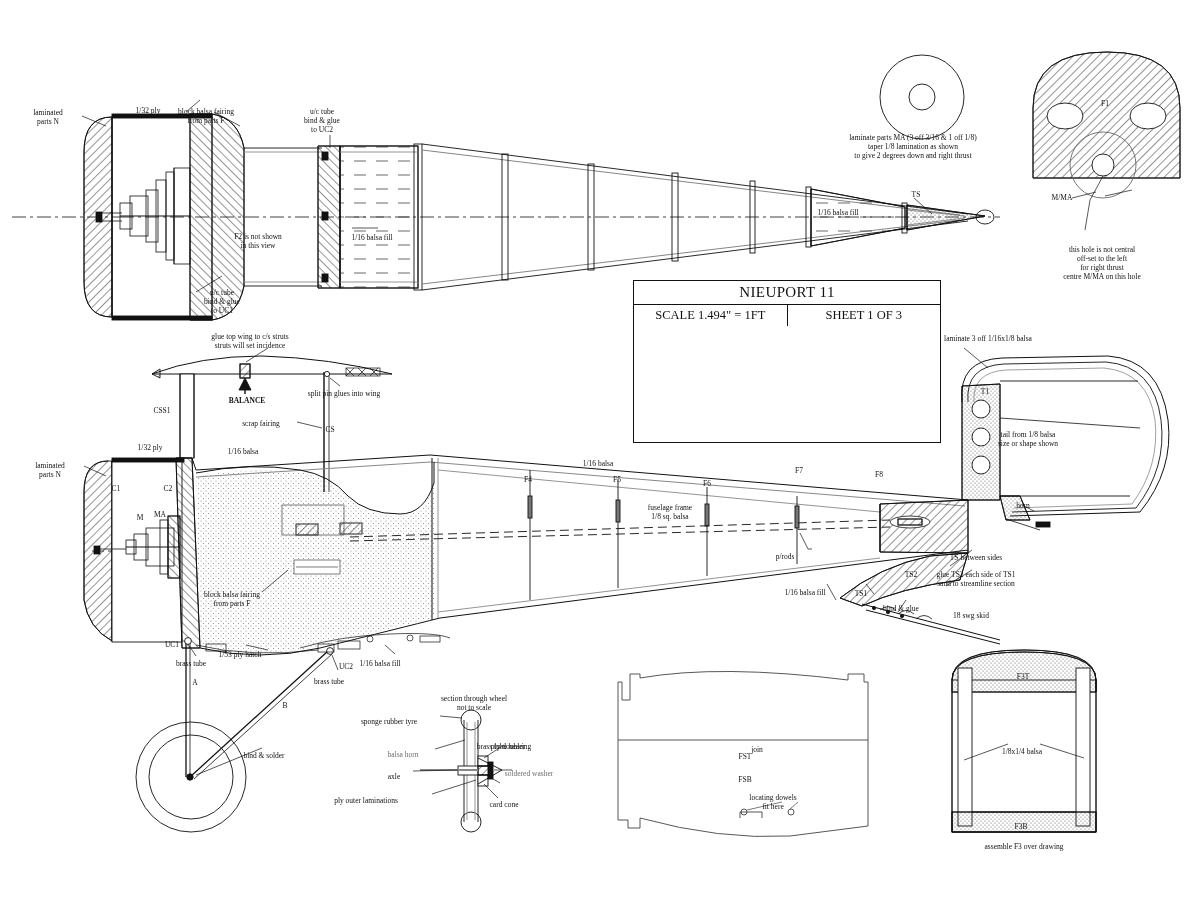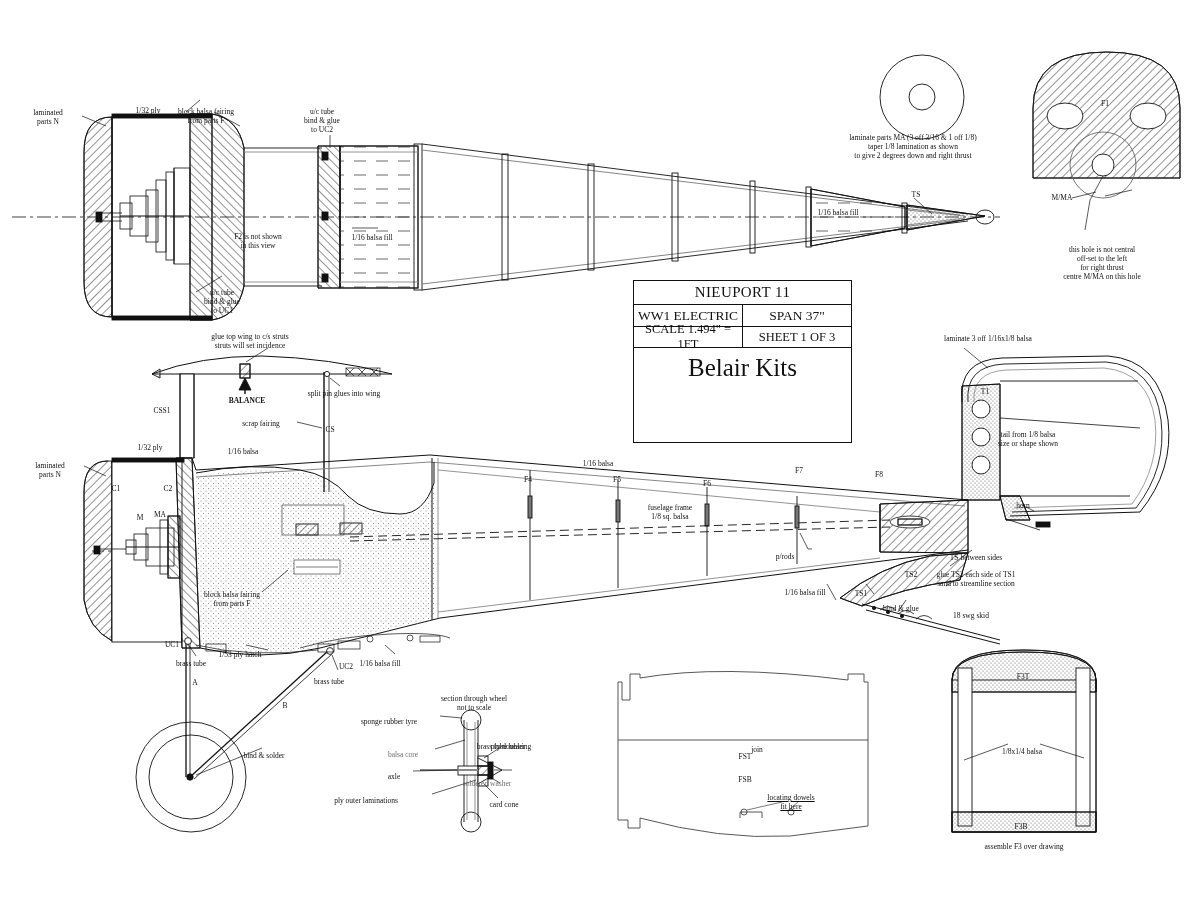--- a/index.html
+++ b/index.html
@@ -4,21 +4,21 @@
 <title>Nieuport 11 Plan</title>
 <style>
   html,body{margin:0;padding:0;background:#ffffff;}
   body{font-family:"Liberation Serif", serif;}
   #sheet{position:relative;width:1200px;height:900px;background:#fff;overflow:hidden;}
   #sheet svg{position:absolute;left:0;top:0;}
   .lbl{position:absolute;color:#111;font-family:"Liberation Serif",serif;font-size:7.5px;line-height:9px;white-space:nowrap;}
   .lbl.c{text-align:center;transform:translateX(-50%);}
   .faint{color:#6e6e6e;}
   
-  #titleblock{position:absolute;left:633px;top:280px;width:219px;height:163px;
+  #titleblock{position:absolute;left:633px;top:280px;width:308px;height:163px;
     border:1.6px solid #111;background:#fff;box-sizing:border-box;}
   #titleblock .row{display:flex;border-bottom:1.2px solid #111;box-sizing:border-box;}
   #titleblock .row:last-child{border-bottom:none;}
   #titleblock .cell{flex:1;text-align:center;color:#111;
      font-family:"Liberation Serif",serif;display:flex;align-items:center;justify-content:center;}
   #titleblock .cell.div{border-right:1.2px solid #111;}
   .tb-r1{height:24px;} .tb-r1 .cell{font-size:15px;letter-spacing:.4px;}
   .tb-r2{height:22px;} .tb-r2 .cell{font-size:13.5px;}
   .tb-r3{height:21px;} .tb-r3 .cell{font-size:12.5px;}
   .tb-r4{height:19px;} .tb-r4 .cell{font-size:10.5px;}
@@ -389,31 +389,24 @@
     <path d="M1084 758 L 1040 744" stroke-width="0.7"></path>
   </g>
 
   </g>
 </svg>
 
 <div id="titleblock">
   <div class="row tb-r1">
         <div class="cell">NIEUPORT 11</div>
       </div>
-  <div class="row tb-r2">
-    <div class="cell div">WW1 ELECTRIC</div>
-    <div class="cell">SPAN 37"</div>
-  </div>
   <div class="row tb-r3">
     <div class="cell div">SCALE 1.494" = 1FT</div>
     <div class="cell">SHEET 1 OF 3</div>
   </div>
-  <div class="row tb-r5">
-        <div class="cell">Belair Kits</div>
-      </div>
 </div>
 
 <div id="labels">
       <div class="lbl c" style="left: 48px; top: 108px;">laminated<br>parts N</div>
       <div class="lbl c" style="left: 148px; top: 106px;">1/32 ply</div>
       <div class="lbl c" style="left: 206px; top: 107px;">block balsa fairing<br>from parts F</div>
       <div class="lbl c" style="left: 322px; top: 107px;">u/c tube<br>bind &amp; glue<br>to UC2</div>
       <div class="lbl c" style="left: 258px; top: 232px;">F2 is not shown<br>in this view</div>
       <div class="lbl c" style="left: 372px; top: 233px;">1/16 balsa fill</div>
       <div class="lbl c" style="left: 222px; top: 288px;">u/c tube<br>bind &amp; glue<br>to UC1</div>
@@ -460,30 +453,30 @@
       <div class="lbl c" style="left: 901px; top: 604px;">bind &amp; glue</div>
       <div class="lbl c" style="left: 971px; top: 611px;">18 swg skid</div>
       <div class="lbl c" style="left: 976px; top: 553px;">TS between sides</div>
       <div class="lbl c" style="left: 976px; top: 570px;">glue TS2 each side of TS1<br>sand to streamline section</div>
       <div class="lbl c" style="left: 988px; top: 334px;">laminate 3 off 1/16x1/8 balsa</div>
       <div class="lbl c" style="left: 985px; top: 387px;">T1</div>
       <div class="lbl c" style="left: 1028px; top: 430px;">tail from 1/8 balsa<br>size or shape shown</div>
       <div class="lbl c" style="left: 1023px; top: 501px;">horn</div>
       <div class="lbl c" style="left: 474px; top: 694px;">section through wheel<br>not to scale</div>
       <div class="lbl c" style="left: 389px; top: 717px;">sponge rubber tyre</div>
-      <div class="lbl c faint" style="left: 403px; top: 750px;">balsa core</div>
+      <div class="lbl c faint" style="left: 403px; top: 750px;">balsa horn</div>
       <div class="lbl c" style="left: 508px; top: 742px;">ply doubler</div>
       <div class="lbl c" style="left: 394px; top: 772px;">axle</div>
-      <div class="lbl c faint" style="left: 487px; top: 769px; margin-top: 10px;">soldered washer</div>
+      <div class="lbl c faint" style="left: 529px; top: 769px;">soldered washer</div>
       <div class="lbl c" style="left: 504px; top: 742px;">brass tube bearing</div>
       <div class="lbl c" style="left: 366px; top: 796px;">ply outer laminations</div>
       <div class="lbl c" style="left: 504px; top: 800px;">card cone</div>
       <div class="lbl c" style="left: 745px; top: 704px; margin-top: 48px;">FST</div>
       <div class="lbl c" style="left: 757px; top: 745px;">join</div>
       <div class="lbl c" style="left: 745px; top: 775px;">FSB</div>
-      <div class="lbl c" style="left: 791px; top: 793px; text-decoration: underline;">locating dowels<br>fit here</div>
+      <div class="lbl c" style="left: 773px; top: 793px;">locating dowels<br>fit here</div>
       <div class="lbl c" style="left: 1023px; top: 672px;">F3T</div>
       <div class="lbl c" style="left: 1022px; top: 747px;">1/8x1/4 balsa</div>
       <div class="lbl c" style="left: 1021px; top: 822px;">F3B</div>
       <div class="lbl c" style="left: 1024px; top: 842px;">assemble F3 over drawing</div>
     </div>
 
 </div>
 
 </body></html>

